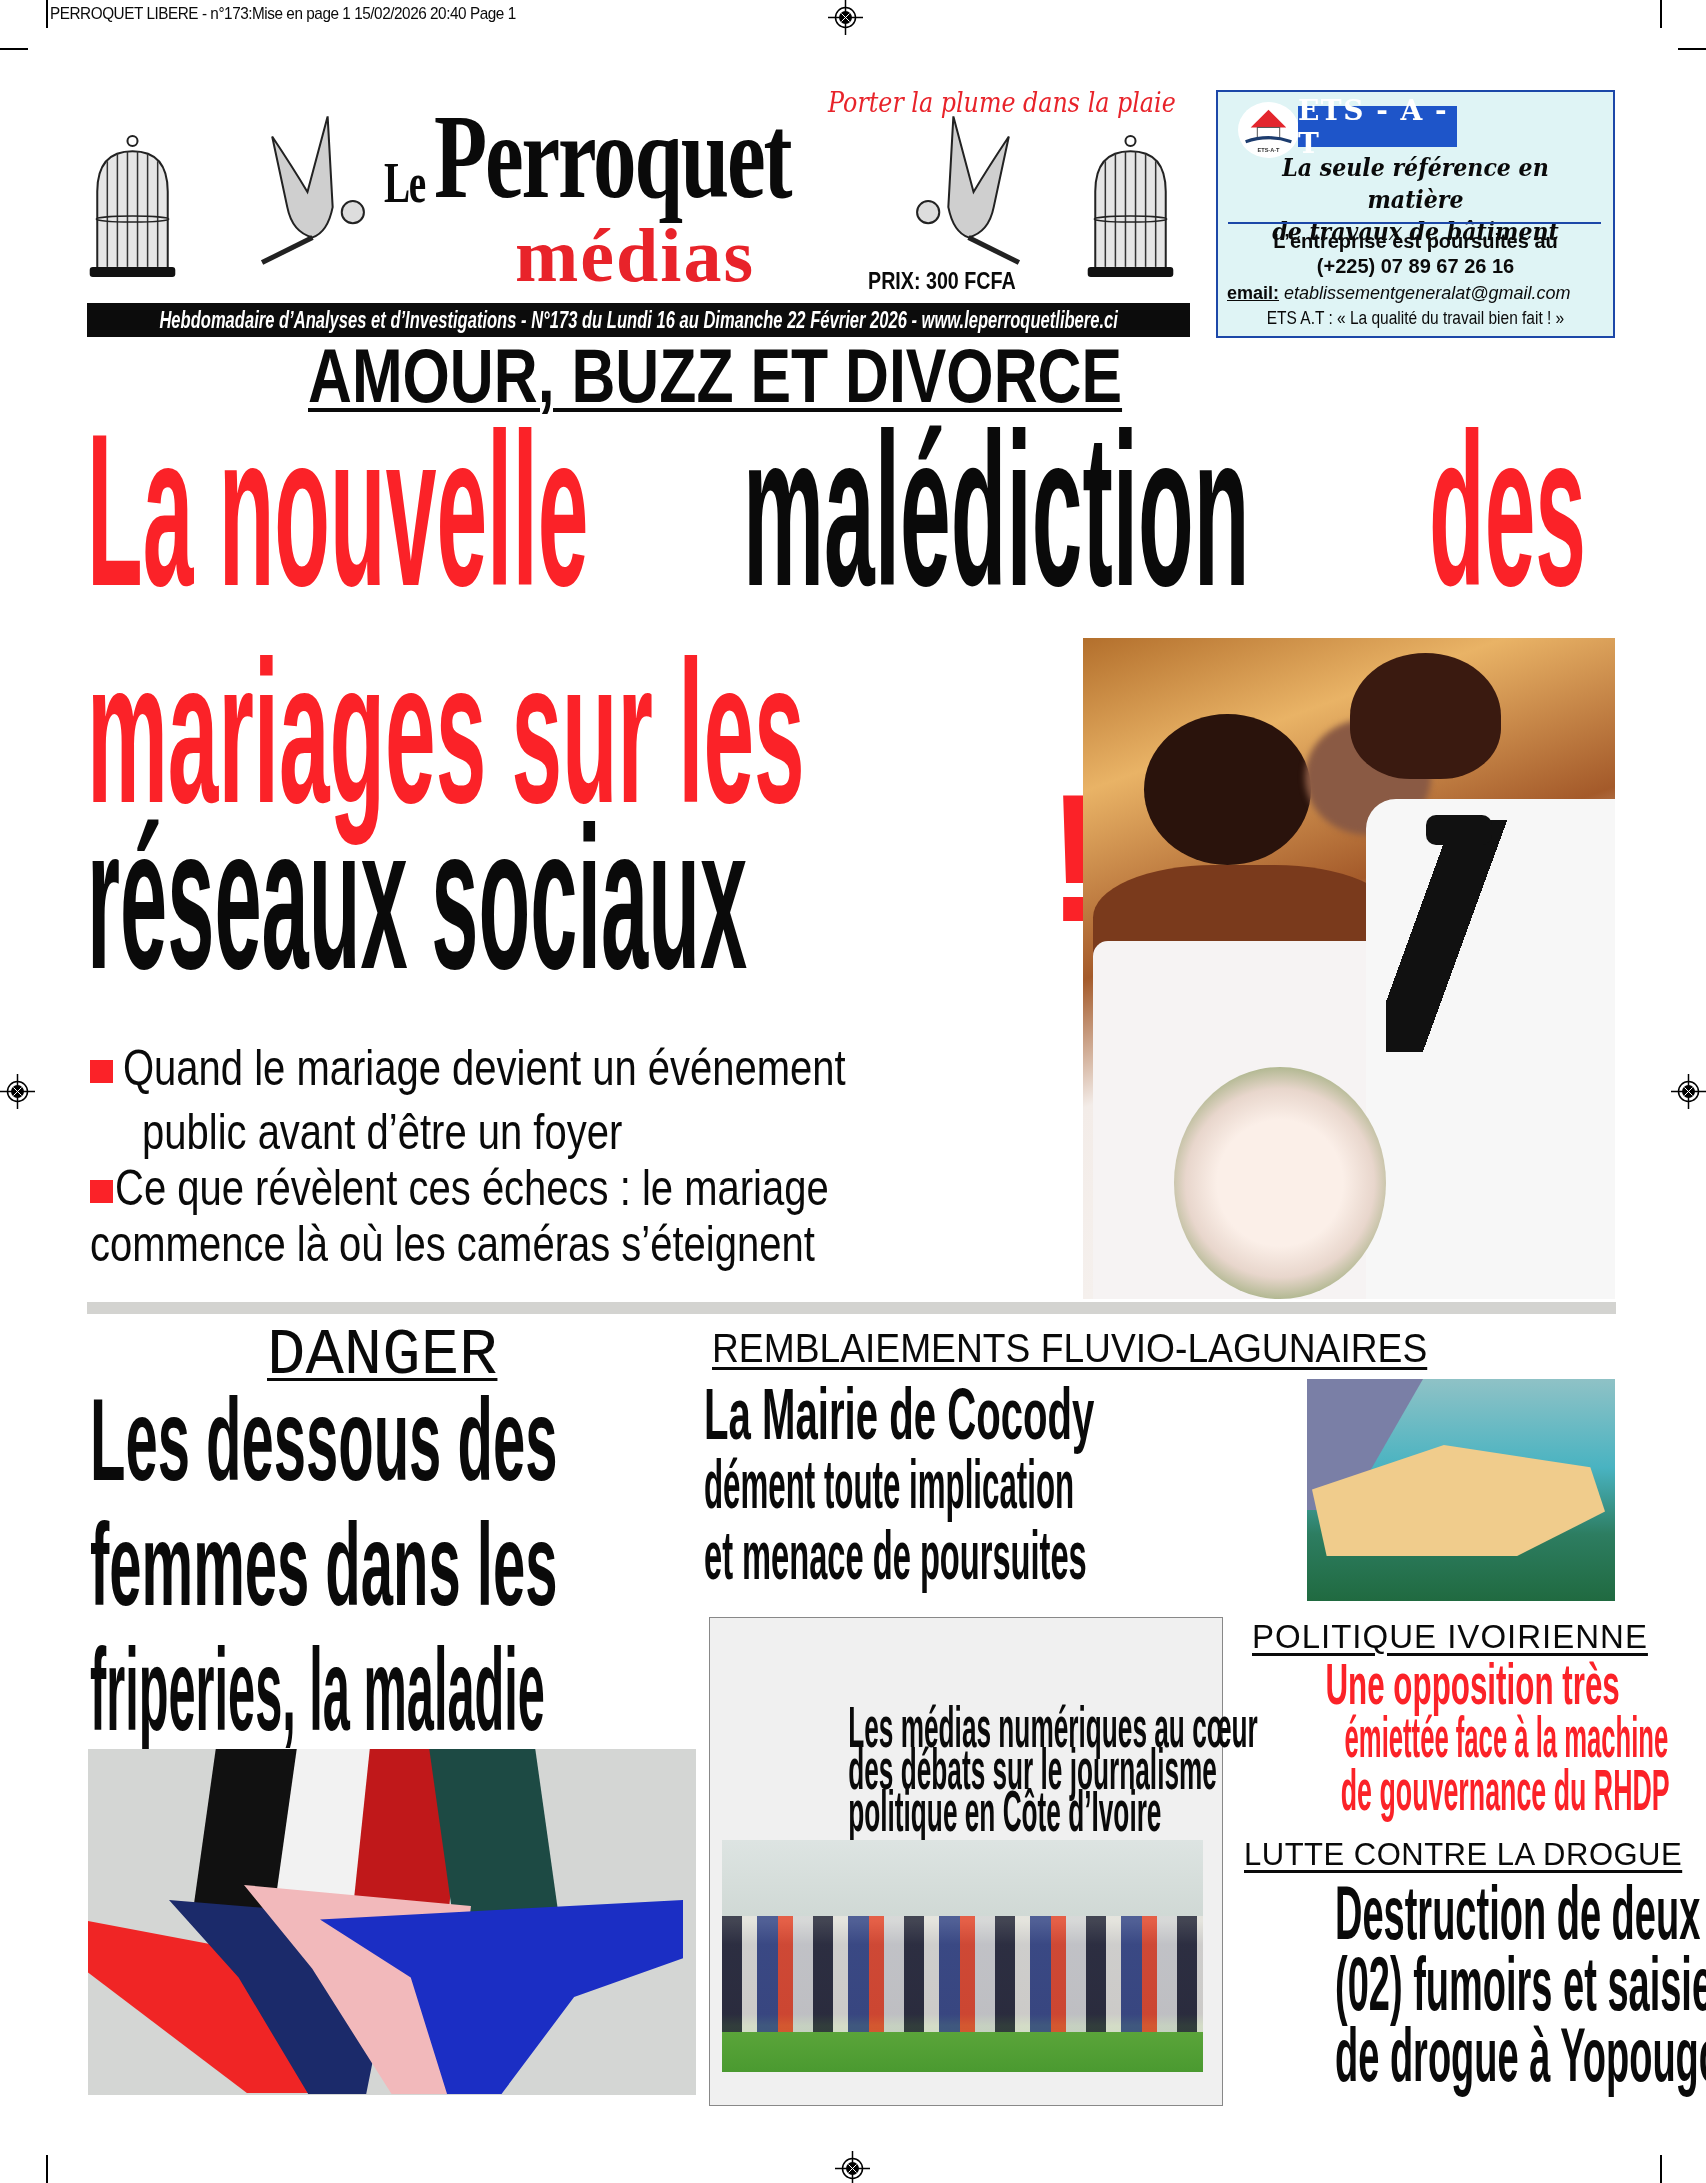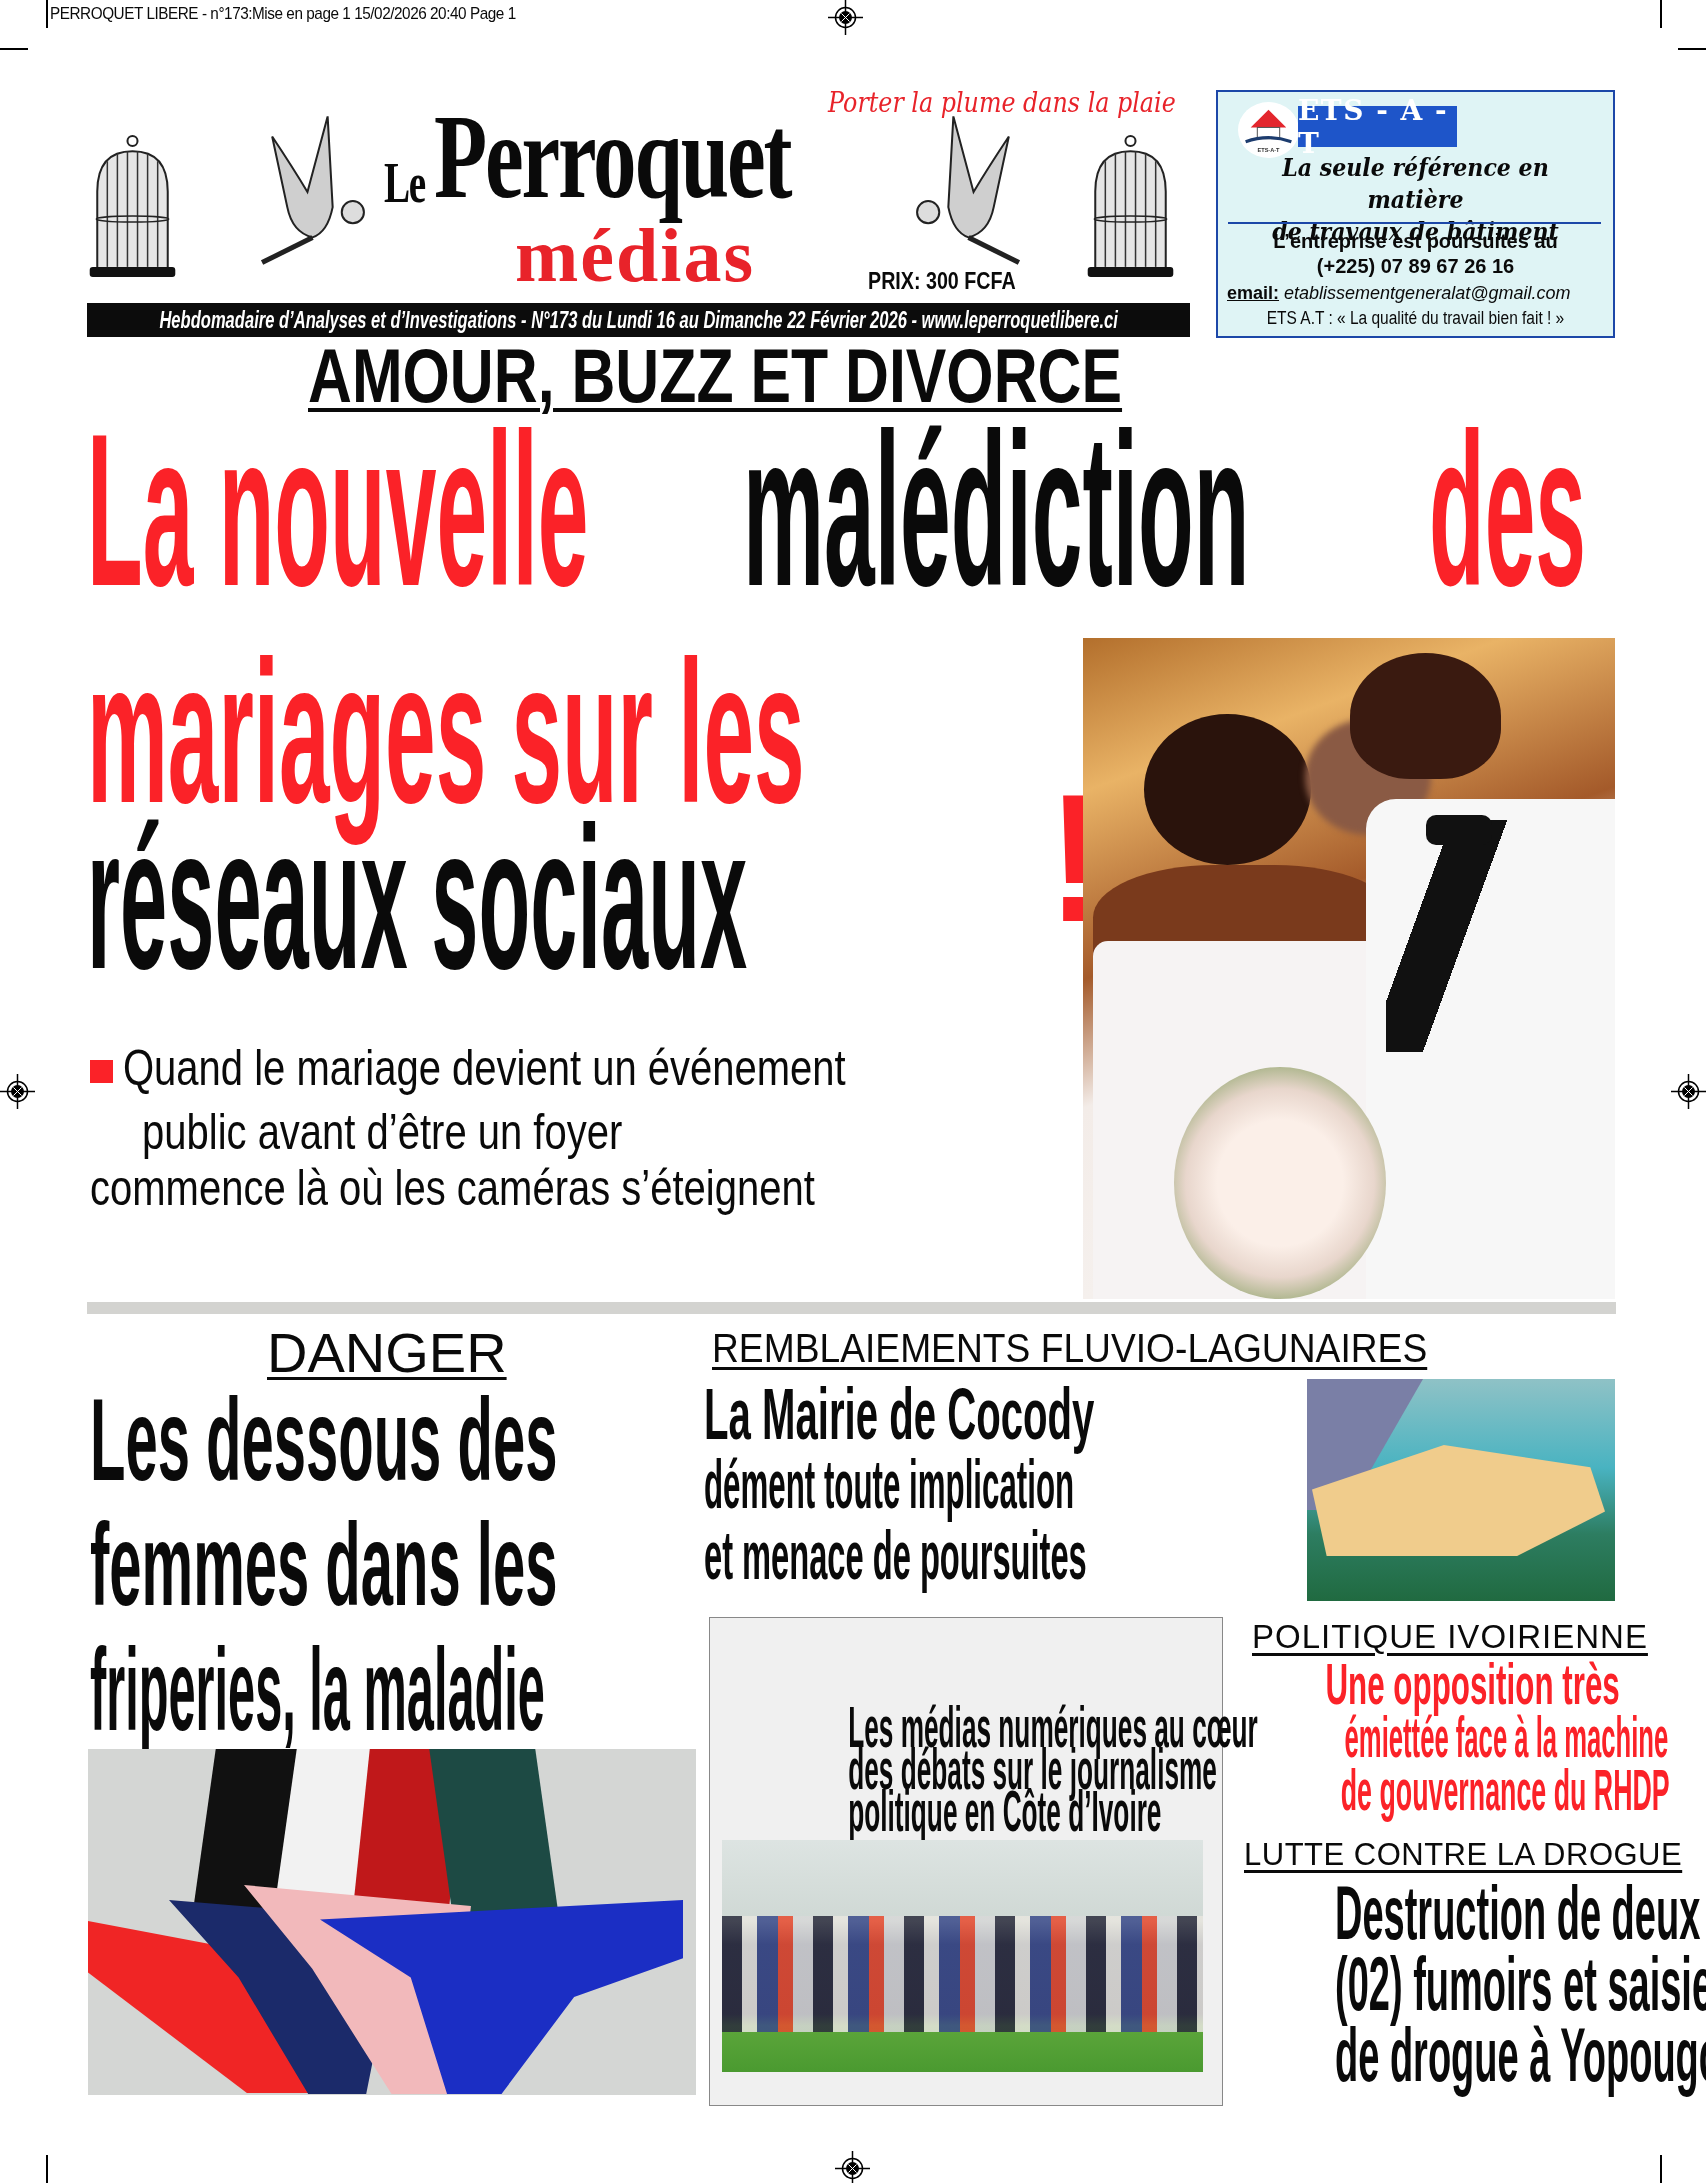--- a/index.html
+++ b/index.html
@@ -197,40 +197,43 @@
 </div>
 
 <div class="abs" style="left:90px;top:1040px;">
   <div class="deck">
     <span class="bullet"></span><span class="cond" style="transform:scaleX(.8);">Quand le mariage devient un événement</span>
   </div>
   <div class="deck" style="padding-left:52px;margin-top:8px;">
     <span class="cond" style="transform:scaleX(.8);">public avant d’être un foyer</span>
   </div>
   <div class="deck">
+    <span class="bullet" style="margin-right:2px;"></span><span class="cond" style="transform:scaleX(.8);">Ce que révèlent ces échecs : le mariage</span>
+  </div>
+  <div class="deck">
     <span class="cond" style="transform:scaleX(.8);">commence là où les caméras s’éteignent</span>
   </div>
 </div>
 
 <div class="abs photo" style="left:1083px;top:638px;width:532px;height:661px;background:linear-gradient(160deg,#b36f2c 0%,#e9b366 18%,#a45a2a 40%,#f3ece8 55%,#f7f4f2 100%);">
   <div class="abs" style="left:61px;top:76px;width:167px;height:151px;border-radius:50%;background:#2a130c;"></div>
   <div class="abs" style="left:222px;top:81px;width:126px;height:116px;border-radius:50%;background:#8a5a44;filter:blur(3px);"></div>
   <div class="abs" style="left:267px;top:15px;width:151px;height:126px;border-radius:50% 50% 40% 40%;background:#3a1a10;"></div>
   <div class="abs" style="left:10px;top:227px;width:303px;height:131px;border-radius:40% 40% 0 0;background:#7a3a1c;"></div>
   <div class="abs" style="left:10px;top:303px;width:303px;height:358px;background:#f6f3f3;border-radius:15px 15px 0 0;"></div>
   <div class="abs" style="left:283px;top:161px;width:250px;height:500px;background:#f7f7f7;border-radius:30px 0 0 0;"></div>
   <div class="abs" style="left:303px;top:182px;width:136px;height:232px;background:linear-gradient(110deg,transparent 30%,#111 30%,#111 55%,transparent 55%);"></div>
   <div class="abs" style="left:343px;top:177px;width:66px;height:30px;background:#111;border-radius:10px;"></div>
   <div class="abs" style="left:91px;top:429px;width:212px;height:232px;border-radius:50%;background:radial-gradient(circle,#fbefe8 40%,#e8d6cc 60%,#9aab78 80%);"></div>
 </div>
 
 <div class="abs divider"></div>
 
 <div class="abs" style="left:267px;top:1320px;">
-  <span class="sub-kicker" style="font-size:56px;">DANGER</span>
+  <span class="sub-kicker" style="font-size:64px;font-family:Liberation Mono, monospace;">DANGER</span>
 </div>
 <div class="abs big" style="left:90px;top:1378px;width:606px;">
   <div class="cond" style="display:block;font-size:116px;line-height:125px;transform:scaleX(.5);">Les dessous des</div>
   <div class="cond" style="display:block;font-size:116px;line-height:125px;transform:scaleX(.5);">femmes dans les</div>
   <div class="cond" style="display:block;font-size:116px;line-height:125px;transform:scaleX(.42);">friperies, la maladie</div>
   <div class="cond" style="display:block;font-size:116px;line-height:125px;transform:scaleX(.5);">à moindre coût</div>
 </div>
 <div class="abs photo" style="left:88px;top:1749px;width:608px;height:346px;background:#d4d6d4;">
   <div class="abs" style="left:116px;top:0;width:101px;height:167px;background:#111;transform:skewX(-8deg);"></div>
   <div class="abs" style="left:197px;top:0;width:91px;height:167px;background:#f2f2f2;transform:skewX(-8deg);"></div>

